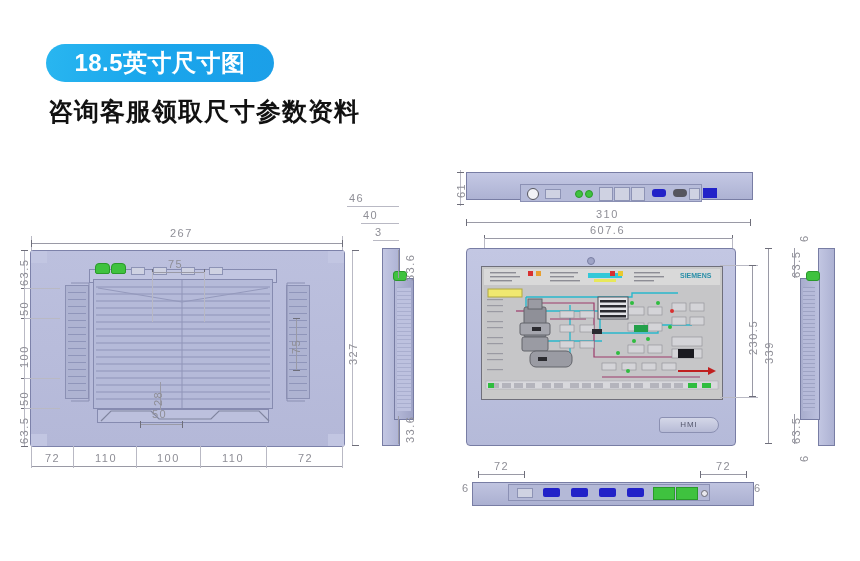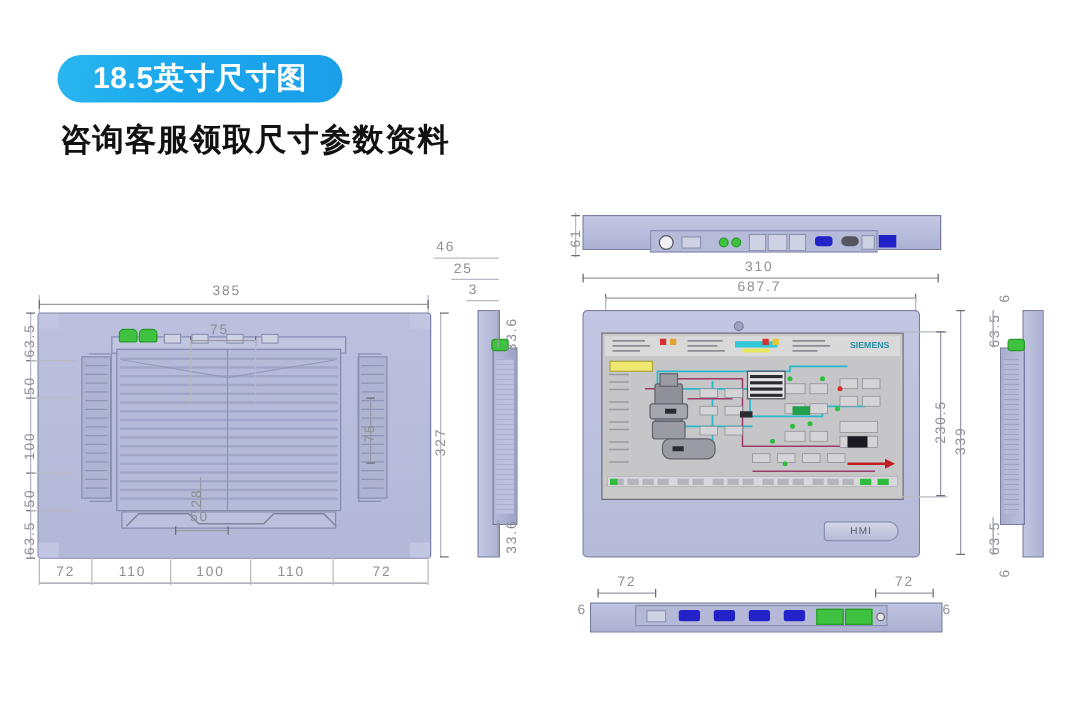--- a/index.html
+++ b/index.html
@@ -82,21 +82,21 @@
 <div class="abs" id="badge">18.5英寸尺寸图</div>
 <div class="abs" id="subtitle">咨询客服领取尺寸参数资料</div>
 
 <div>
 
   <div class="abs exline vl" style="left:31px;top:236px;height:16px;"></div>
   <div class="abs exline vl" style="left:342px;top:236px;height:16px;"></div>
   <div class="abs dimline hl" style="left:31px;top:243px;width:311px;"></div>
   <div class="abs tick" style="left:31px;top:240px;"></div>
   <div class="abs tick" style="left:342px;top:240px;"></div>
-  <div class="abs dimtxt" style="left:170px;top:227px;">385</div>
+  <div class="abs dimtxt" style="left:170px;top:227px;">267</div>
 
   <div class="abs" id="rear">
     <div class="corner" style="left:0;top:0;"></div>
     <div class="corner" style="right:0;top:0;"></div>
     <div class="corner" style="left:0;bottom:0;"></div>
     <div class="corner" style="right:0;bottom:0;"></div>
 
     <div class="topbar"></div>
     <div class="botbar"></div>
 
@@ -226,21 +226,21 @@
   <div class="abs dimtxt" style="left:45px;top:452px;">72</div>
   <div class="abs dimtxt" style="left:95px;top:452px;">110</div>
   <div class="abs dimtxt" style="left:157px;top:452px;">100</div>
   <div class="abs dimtxt" style="left:222px;top:452px;">110</div>
   <div class="abs dimtxt" style="left:298px;top:452px;">72</div>
 </div>
 
 <div>
   <div class="abs dimtxt" style="left:349px;top:192px;">46</div>
   <div class="abs exline hl" style="left:347px;top:206px;width:52px;"></div>
-  <div class="abs dimtxt" style="left:363px;top:209px;">25</div>
+  <div class="abs dimtxt" style="left:363px;top:209px;">40</div>
   <div class="abs exline hl" style="left:361px;top:223px;width:38px;"></div>
   <div class="abs dimtxt" style="left:375px;top:226px;">3</div>
   <div class="abs exline hl" style="left:373px;top:240px;width:26px;"></div>
 
   <div class="abs" id="side"></div>
   <div class="abs" id="sidebody">
     <div class="abs" style="left:2px;top:8px;width:14px;height:124px;background:repeating-linear-gradient(180deg,#a9aecf 0px,#a9aecf 1px,#bdc1df 1px,#bdc1df 4px);"></div>
   </div>
   <div class="abs green" style="left:393px;top:271px;width:12px;height:8px;border-radius:3px;"></div>
 
@@ -272,21 +272,21 @@
   </div>
 
   <div class="abs dimline hl" style="left:466px;top:222px;width:285px;"></div>
   <div class="abs tick" style="left:466px;top:219px;"></div>
   <div class="abs tick" style="left:750px;top:219px;"></div>
   <div class="abs dimtxt" style="left:596px;top:208px;">310</div>
 
   <div class="abs dimline hl" style="left:484px;top:238px;width:248px;"></div>
   <div class="abs tick" style="left:484px;top:235px;"></div>
   <div class="abs tick" style="left:732px;top:235px;"></div>
-  <div class="abs dimtxt" style="left:590px;top:224px;">687.7</div>
+  <div class="abs dimtxt" style="left:590px;top:224px;">607.6</div>
   <div class="abs exline vl" style="left:484px;top:238px;height:16px;"></div>
   <div class="abs exline vl" style="left:732px;top:238px;height:16px;"></div>
 </div>
 
 <div>
   <div class="abs" id="front">
     <div class="abs" style="left:120px;top:8px;width:6px;height:6px;border-radius:50%;background:#9fa4c6;border:1px solid #7a7fa3;"></div>
 
     <div id="screen">
       <div id="scr-head">

